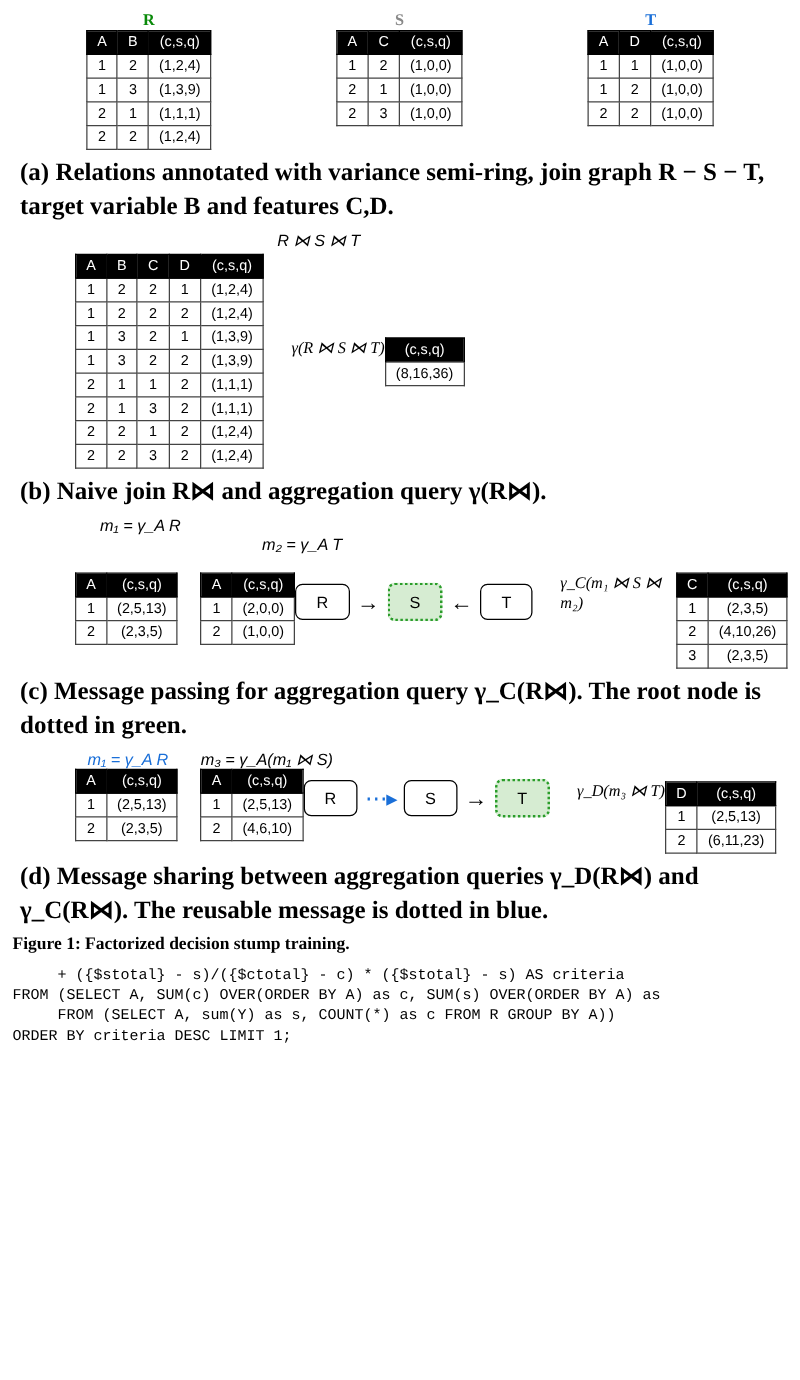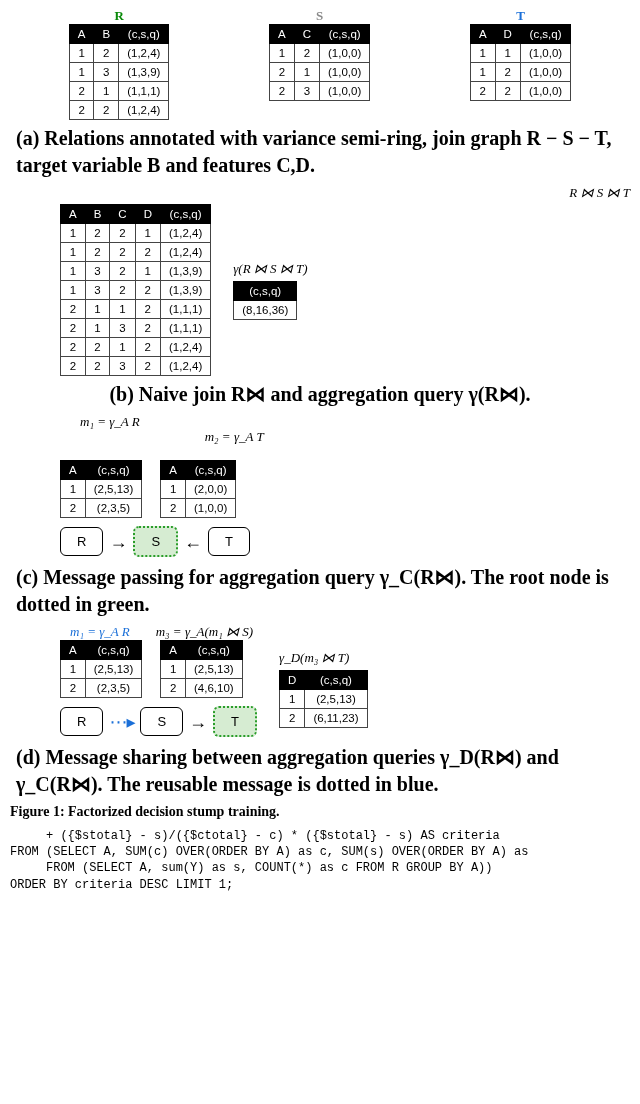--- a/index.html
+++ b/index.html
@@ -15,32 +15,32 @@
   .row { display: flex; gap: 10px; }
   .col { display: flex; flex-direction: column; align-items: center; }
   .tbl { border-collapse: collapse; font-family: Arial, Helvetica, sans-serif; font-size: 11.5px; }
   .tbl th { background: #000; color: #fff; font-weight: normal; padding: 3px 8px; border: 1px solid #000; text-align: center; }
   .tbl td { padding: 3px 8px; border: 1px solid #444; text-align: center; }
   .hdr-label { font-weight: bold; font-family: "Times New Roman", serif; font-size: 13px; }
   .hdr-R { color: #0a8a0a; }
   .hdr-S { color: #888; }
   .hdr-T { color: #1a6fd8; }
   .caption { font-weight: bold; font-family: "Times New Roman", serif; font-size: 20px; line-height: 1.35; margin: 5px 6px 6px 6px; }
-  .mathline { font-family: Liberation Serif, serif; font-style: italic; font-size: 13px; text-align: right; margin: 3px 0; }
+  .mathline { font-family: Liberation Sans, sans-serif; font-style: italic; font-size: 13px; text-align: center; margin: 3px 0; }
   .formula-right { font-family: "Times New Roman", serif; font-style: italic; font-size: 13px; margin-bottom: 4px; }
   .node-row { display:flex; align-items:center; justify-content:center; gap:6px; margin:8px 0 2px; }
   .node { padding: 6px 16px; border: 1.5px solid #000; border-radius: 6px; font-family: Arial, sans-serif; font-size: 13px; background:#fff; }
   .node-green { background:#d6ecd2; border:2px dotted #2a9d2a; }
   .arrow { font-size: 18px; line-height:1; }
   .arrow-blue-dotted { color:#1a6fd8; letter-spacing:-1px; }
   .blue { color:#1a6fd8; }
   .figcap { text-align:left; font-weight:bold; font-family:"Times New Roman",serif; font-size:14px; margin:6px 0 8px; }
   .code { font-family: Liberation Mono, monospace; font-size: 12px; white-space: pre; line-height: 1.35; margin-top:4px; }
   .align-block { display:flex; align-items:center; gap:22px; }
-  .stack { display:flex; flex-direction:column; align-items:flex-start; }
+  .stack { display:flex; flex-direction:row; align-items:flex-start; }
 </style>
 </head>
 <body>
 
 <div class="row" style="justify-content:space-around; align-items:flex-start; padding:0 14px;">
   <div class="col">
     <div class="hdr-label hdr-R">R</div>
     <table class="tbl">
       <tbody>
           <tr>
@@ -204,21 +204,21 @@
           <tr>
             <th>(c,s,q)</th>
           </tr>
       <tr>
             <td>(8,16,36)</td>
           </tr>
     </tbody>
       </table>
   </div>
 </div>
-<div class="caption" style="text-align:center;">(b) Naive join R⋈ and aggregation query γ(R⋈).</div>
+<div class="caption" style="text-align:left;">(b) Naive join R⋈ and aggregation query γ(R⋈).</div>
 
 <div class="row" style="padding-left:70px; gap:50px;">
   <div class="mathline" style="margin:0">m₁ = γ_A R</div>
   <div class="mathline" style="margin:15px">m₂ = γ_A T</div>
 </div>
 <div class="align-block" style="padding-left:50px; align-items:flex-start;">
   <div class="stack">
     <div class="row" style="gap:18px;">
       <table class="tbl">
         <tbody>
@@ -254,20 +254,43 @@
         </table>
     </div>
     <div class="node-row" style="width:100%;">
       <div class="node">R</div>
       <span class="arrow">→</span>
       <div class="node node-green">S</div>
       <span class="arrow">←</span>
       <div class="node">T</div>
     </div>
   </div>
+  <div class="stack">
+    <div class="formula-right">γ_C(m₁ ⋈ S ⋈ m₂)</div>
+    <table class="tbl">
+      <tbody>
+          <tr>
+            <th>C</th>
+            <th>(c,s,q)</th>
+          </tr>
+      <tr>
+            <td>1</td>
+            <td>(2,3,5)</td>
+          </tr>
+      <tr>
+            <td>2</td>
+            <td>(4,10,26)</td>
+          </tr>
+      <tr>
+            <td>3</td>
+            <td>(2,3,5)</td>
+          </tr>
+    </tbody>
+      </table>
+  </div>
 </div>
 <div class="caption">(c) Message passing for aggregation query γ_C(R⋈). The root node is dotted in green.</div>
 
 <div class="row" style="padding-left:60px; gap:26px;">
   <div class="mathline blue" style="margin:0">m₁ = γ_A R</div>
   <div class="mathline" style="margin:0">m₃ = γ_A(m₁ ⋈ S)</div>
 </div>
 <div class="align-block" style="padding-left:50px; align-items:flex-start;">
   <div class="stack">
     <div class="row" style="gap:18px;">

